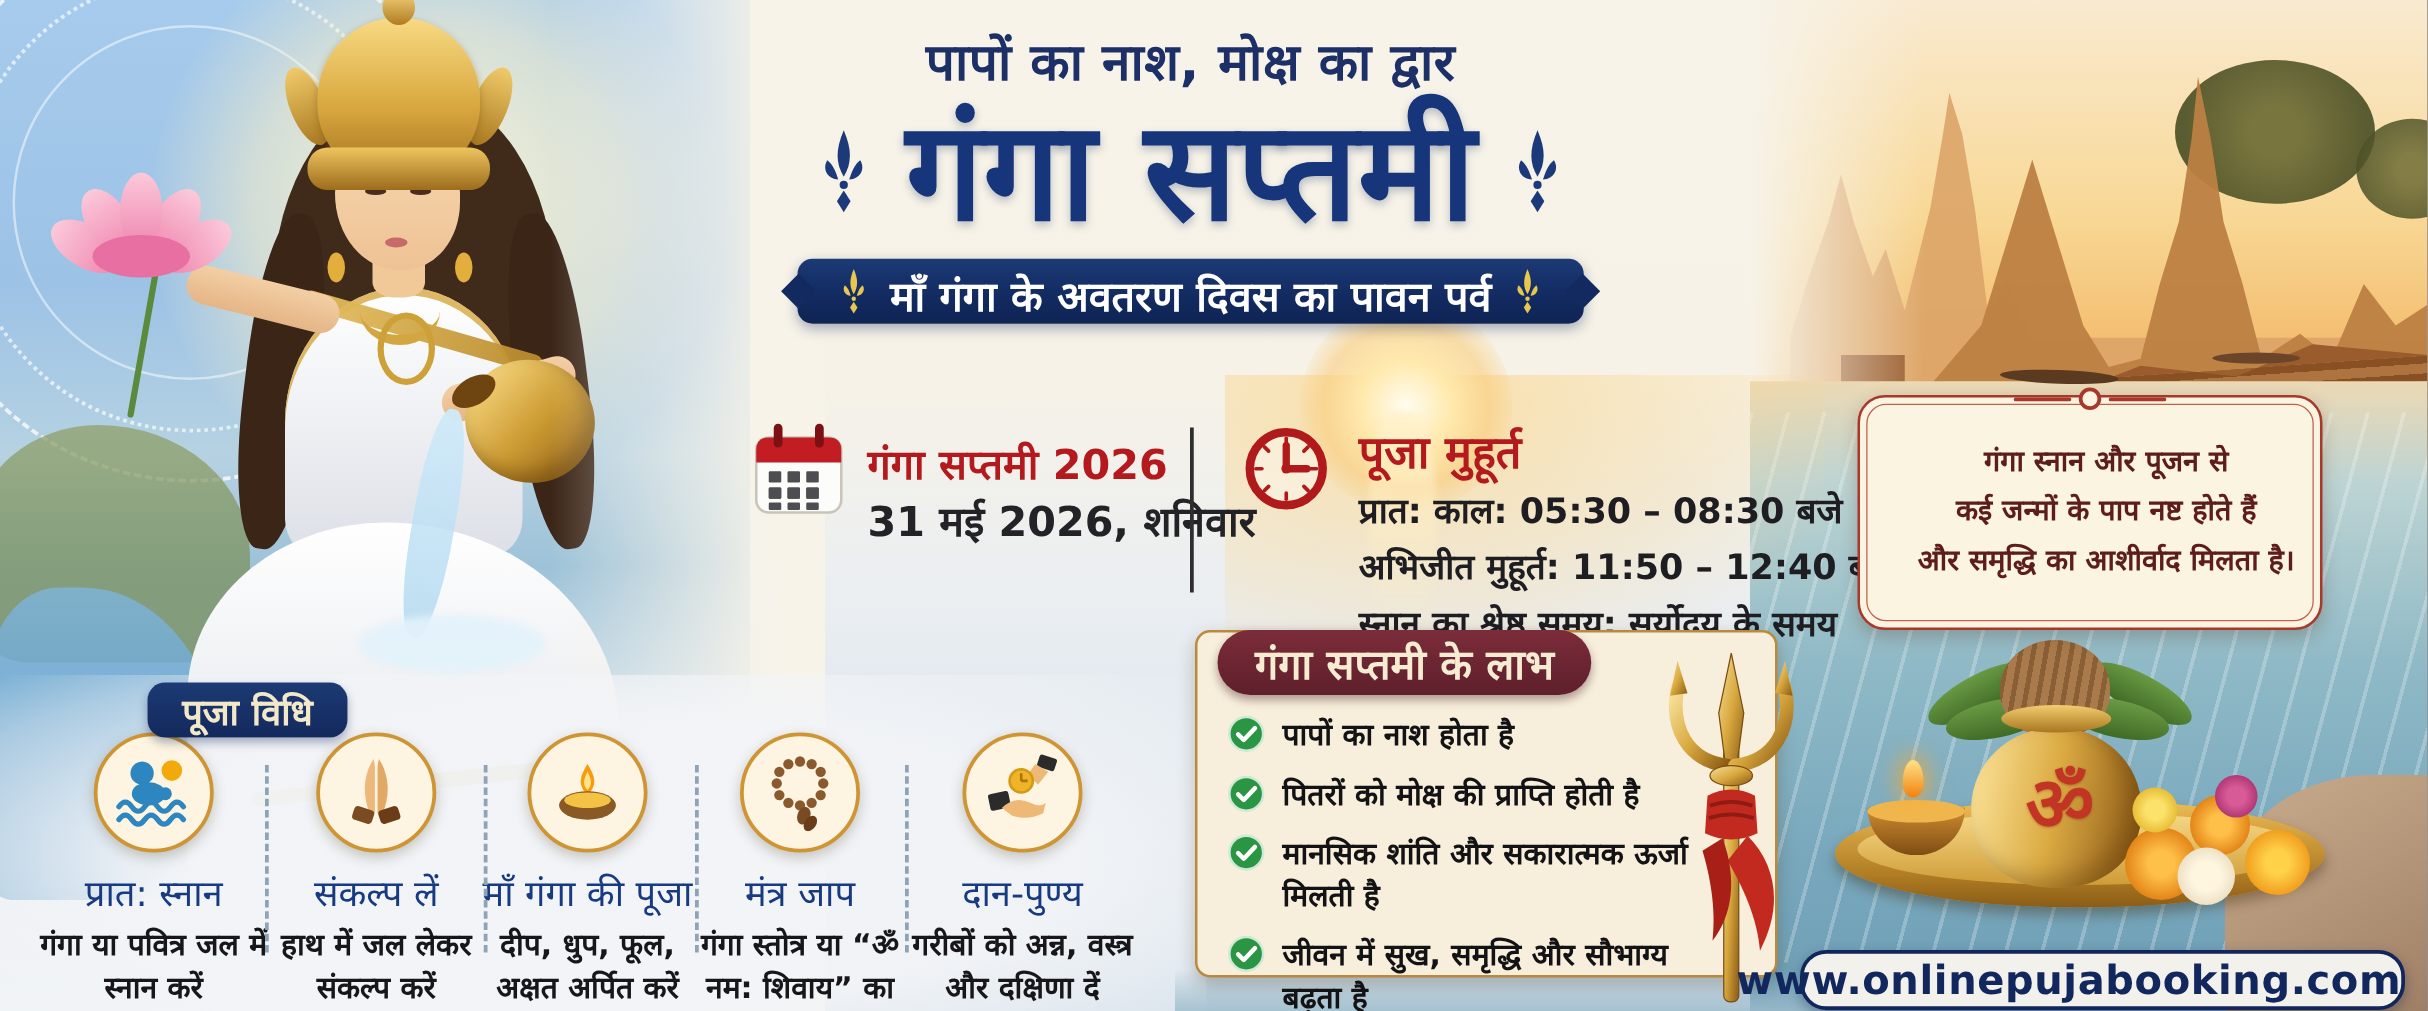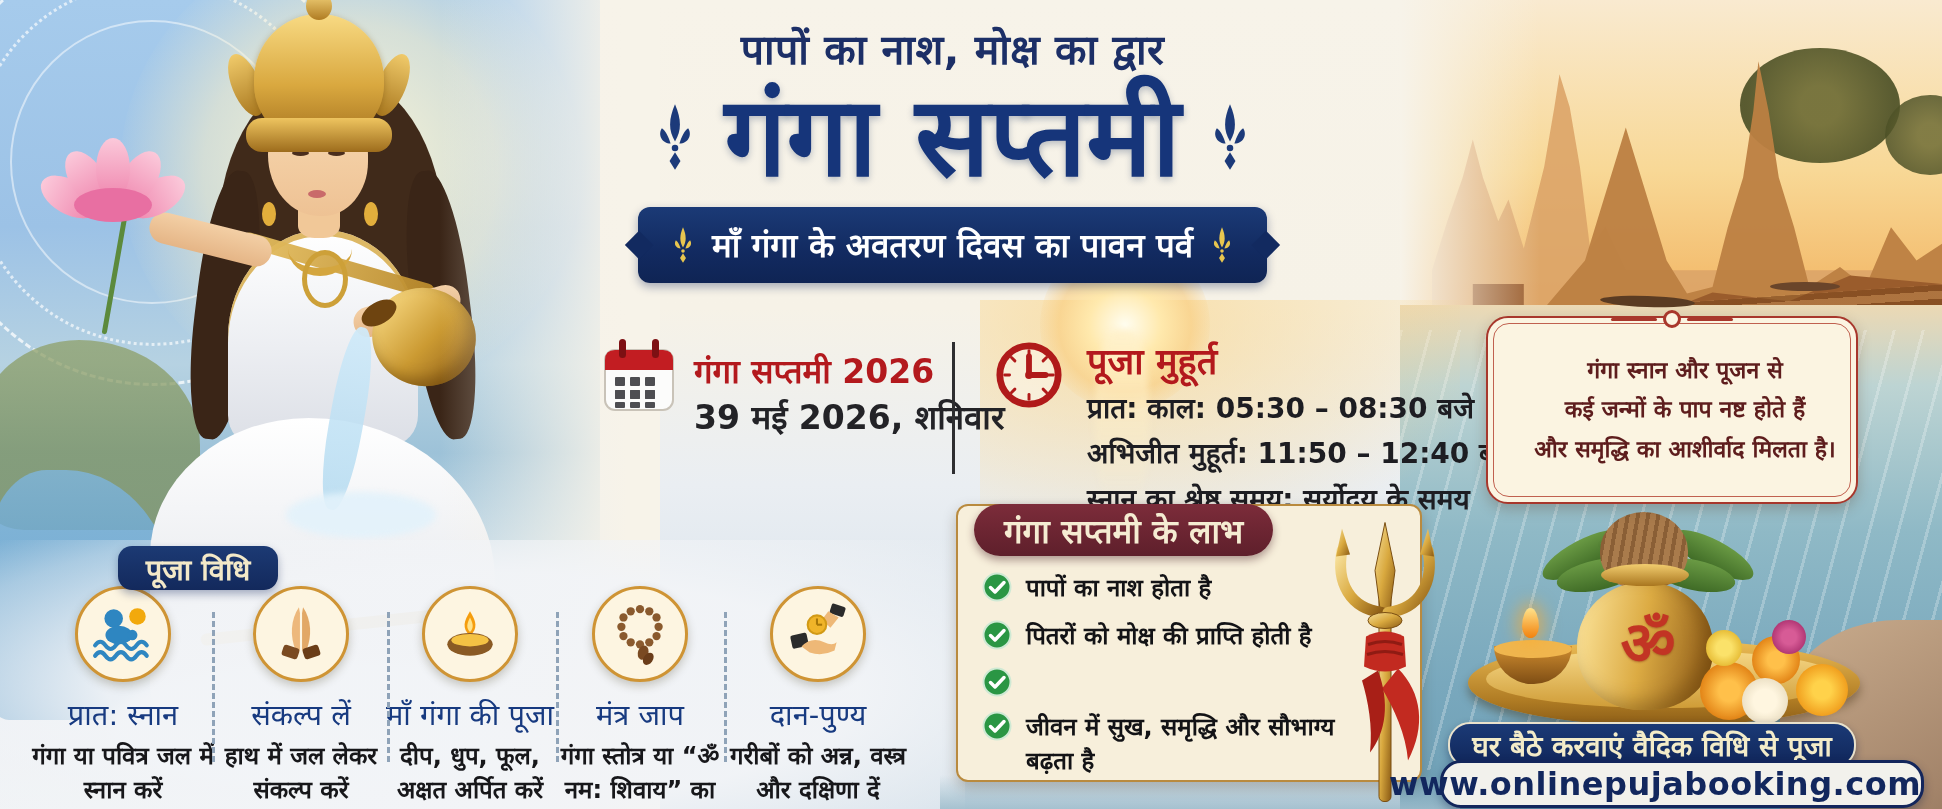--- a/index.html
+++ b/index.html
@@ -123,23 +123,23 @@
     background:radial-gradient(ellipse at 50% 55%,rgba(242,244,247,.95) 55%,rgba(242,244,247,.4) 85%,rgba(242,244,247,0) 100%);}
 
   
   .header{left:435px;top:20px;width:1035px;text-align:center;z-index:30;}
   .tagline{font-size:41px;font-weight:800;color:#1c2f67;letter-spacing:.5px;}
   .title-row{display:flex;align-items:center;justify-content:center;gap:30px;margin-top:2px;}
   .main-title{font-size:110px;line-height:1.08;font-weight:800;color:#16357a;
     text-shadow:0 3px 7px rgba(20,45,95,.28);white-space:nowrap;}
   .fleur-navy{color:#1c3a7a;width:40px;height:70px;}
   .fleur-gold{color:#e8c64f;width:22px;height:38px;}
-  .subtitle-banner{position:relative;display:inline-flex;align-items:center;gap:18px;margin-top:10px;
+  .subtitle-banner{position:relative;display:inline-flex;gap:18px;margin-top:10px;
     background:linear-gradient(180deg,#1b3a76,#122a60 60%,#0f2454);border-radius:12px;
-    padding:19px 34px;height:38px;box-shadow:0 4px 10px rgba(15,35,90,.35);}
+    padding:7px 34px;height:38px;box-shadow:0 4px 10px rgba(15,35,90,.35);}
   .subtitle-banner::before,.subtitle-banner::after{content:"";position:absolute;top:50%;width:20px;height:20px;
     background:#122a60;transform:translateY(-50%) rotate(45deg);}
   .subtitle-banner::before{left:-9px;} .subtitle-banner::after{right:-9px;}
   .subtitle-text{font-size:33px;font-weight:800;color:#ffffff;white-space:nowrap;}
 
   
   .cal-icon{left:600px;top:336px;width:78px;height:80px;z-index:30;}
   .event-name{left:694px;top:348px;font-size:33px;font-weight:800;color:#b3191d;white-space:nowrap;z-index:30;}
   .event-date{left:694px;top:394px;font-size:33px;font-weight:700;color:#232327;white-space:nowrap;z-index:30;}
   .vdivider{left:952px;top:342px;width:3px;height:132px;background:#2e2e30;z-index:30;}
@@ -357,21 +357,21 @@
         <rect x="45" y="54" width="10" height="9" rx="1"></rect>
       <rect x="15" y="54" width="10" height="9" rx="1"></rect>
       <rect x="30" y="54" width="10" height="9" rx="1"></rect>
       <rect x="45" y="54" width="10" height="9" rx="1"></rect>
       <rect x="15" y="66" width="10" height="6" rx="1"></rect>
         <rect x="30" y="66" width="10" height="6" rx="1"></rect>
         <rect x="45" y="66" width="10" height="6" rx="1"></rect>
     </g>
   </svg>
   <div class="abs event-name">गंगा सप्तमी 2026</div>
-  <div class="abs event-date">39 मई 2026, शनिवार</div>
+  <div class="abs event-date">31 मई 2026, शनिवार</div>
 
   <div class="abs vdivider"></div>
 
   <svg class="abs clock-icon" viewBox="0 0 72 72">
     <circle cx="36" cy="36" r="30" fill="rgba(255,255,255,.4)" stroke="#b01a1a" stroke-width="7"></circle>
     <g stroke="#b01a1a" stroke-width="3" stroke-linecap="round">
       <line x1="36" y1="11" x2="36" y2="16"></line>
         <line x1="36" y1="56" x2="36" y2="61"></line>
       <line x1="11" y1="36" x2="16" y2="36"></line>
         <line x1="56" y1="36" x2="61" y2="36"></line>
@@ -512,20 +512,21 @@
           <circle cx="15" cy="15" r="13.5" fill="#2a9644" stroke="#cfe9d4" stroke-width="2"></circle>
           <path d="M8.5 15.5 L13 20 L22 10.5" stroke="#fff" stroke-width="3.5" fill="none" stroke-linecap="round" stroke-linejoin="round"></path>
         </svg>
         <span class="txt">पितरों को मोक्ष की प्राप्ति होती है</span>
       </div>
       <div class="benefit">
         <svg width="30" height="30" viewBox="0 0 30 30">
           <circle cx="15" cy="15" r="13.5" fill="#2a9644" stroke="#cfe9d4" stroke-width="2"></circle>
           <path d="M8.5 15.5 L13 20 L22 10.5" stroke="#fff" stroke-width="3.5" fill="none" stroke-linecap="round" stroke-linejoin="round"></path>
         </svg>
+        <span class="txt">मानसिक शांति और सकारात्मक ऊर्जा मिलती है</span>
       </div>
       <div class="benefit">
         <svg width="30" height="30" viewBox="0 0 30 30">
           <circle cx="15" cy="15" r="13.5" fill="#2a9644" stroke="#cfe9d4" stroke-width="2"></circle>
           <path d="M8.5 15.5 L13 20 L22 10.5" stroke="#fff" stroke-width="3.5" fill="none" stroke-linecap="round" stroke-linejoin="round"></path>
         </svg>
         <span class="txt">जीवन में सुख, समृद्धि और सौभाग्य बढ़ता है</span>
       </div>
     </div>
   </div>
@@ -560,23 +561,20 @@
     <div class="abs diya-top"></div>
     <div class="abs flame"></div>
     <div class="abs marigold m1"></div>
     <div class="abs marigold m2"></div>
     <div class="abs marigold m3"></div>
     <div class="abs marigold m4"></div>
     <div class="abs marigold m5"></div>
     <div class="abs marigold m6"></div>
   </div>
 
-  <div class="abs cta-pill">
-    <span>घर बैठे करवाएं वैदिक विधि से पूजा</span>
-  </div>
   <div class="abs site-bar">
     <svg width="34" height="34" viewBox="0 0 36 36">
       <circle cx="18" cy="18" r="14.5" fill="none" stroke="#12275e" stroke-width="3"></circle>
       <ellipse cx="18" cy="18" rx="6.5" ry="14.5" fill="none" stroke="#12275e" stroke-width="3"></ellipse>
       <line x1="4" y1="13" x2="32" y2="13" stroke="#12275e" stroke-width="3"></line>
       <line x1="4" y1="23" x2="32" y2="23" stroke="#12275e" stroke-width="3"></line>
     </svg>
     <span>www.onlinepujabooking.com</span>
   </div>
 

